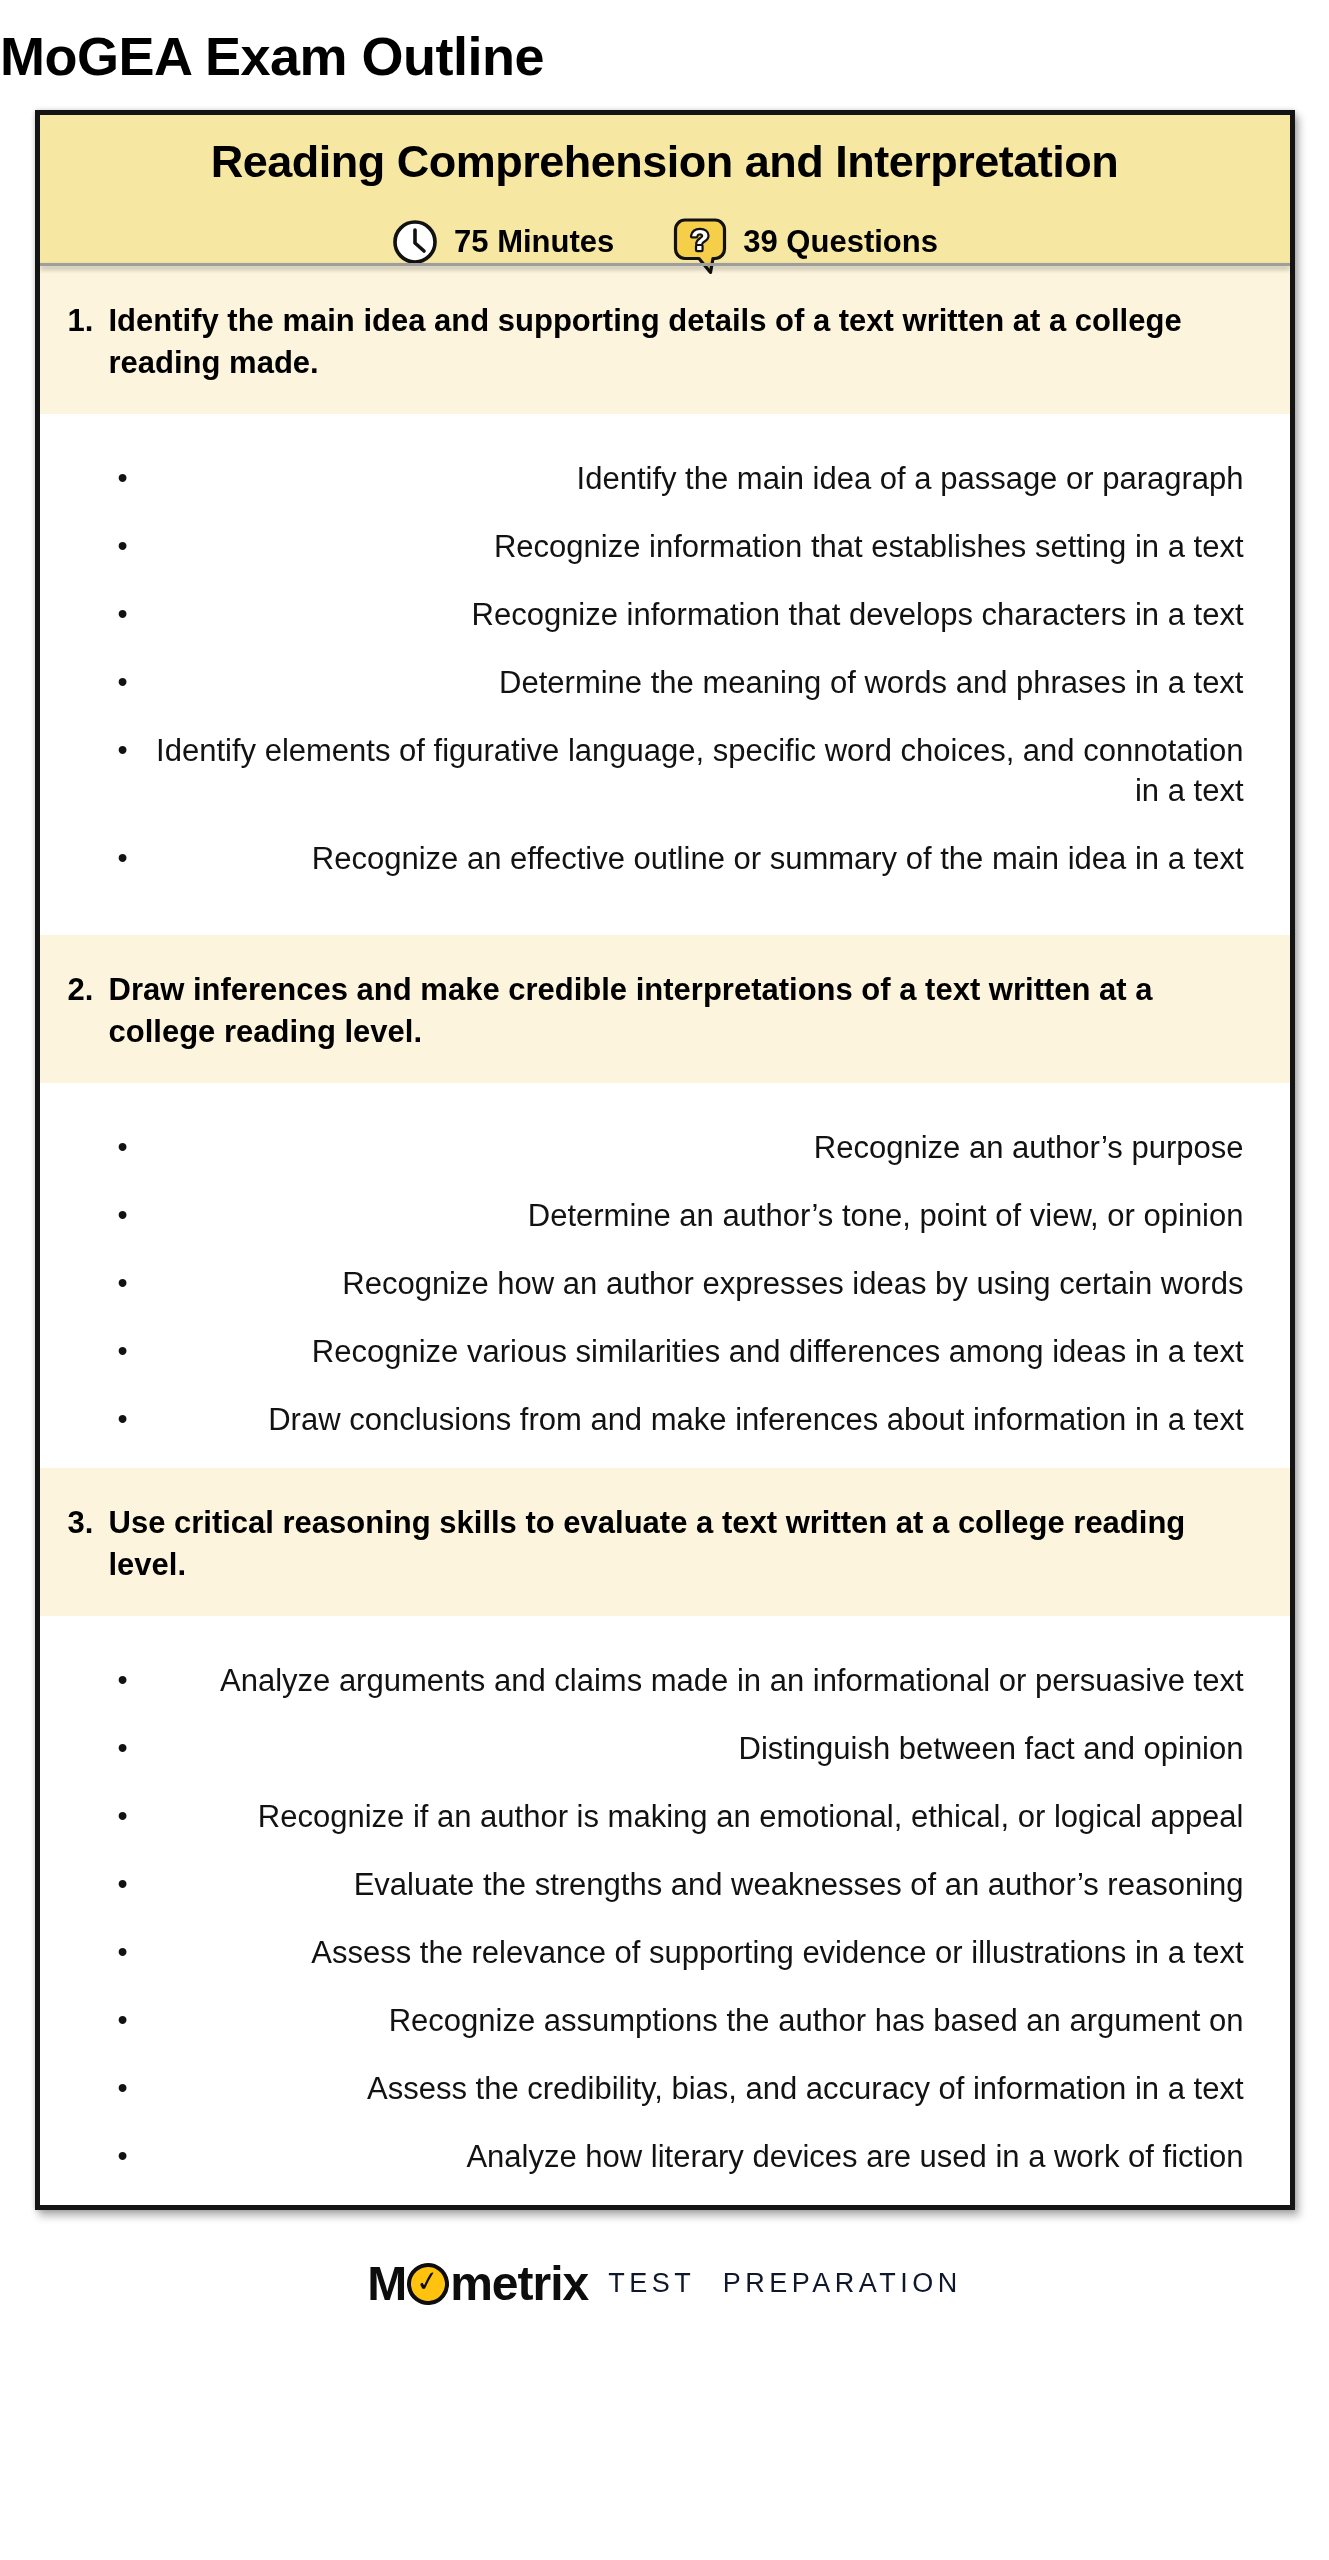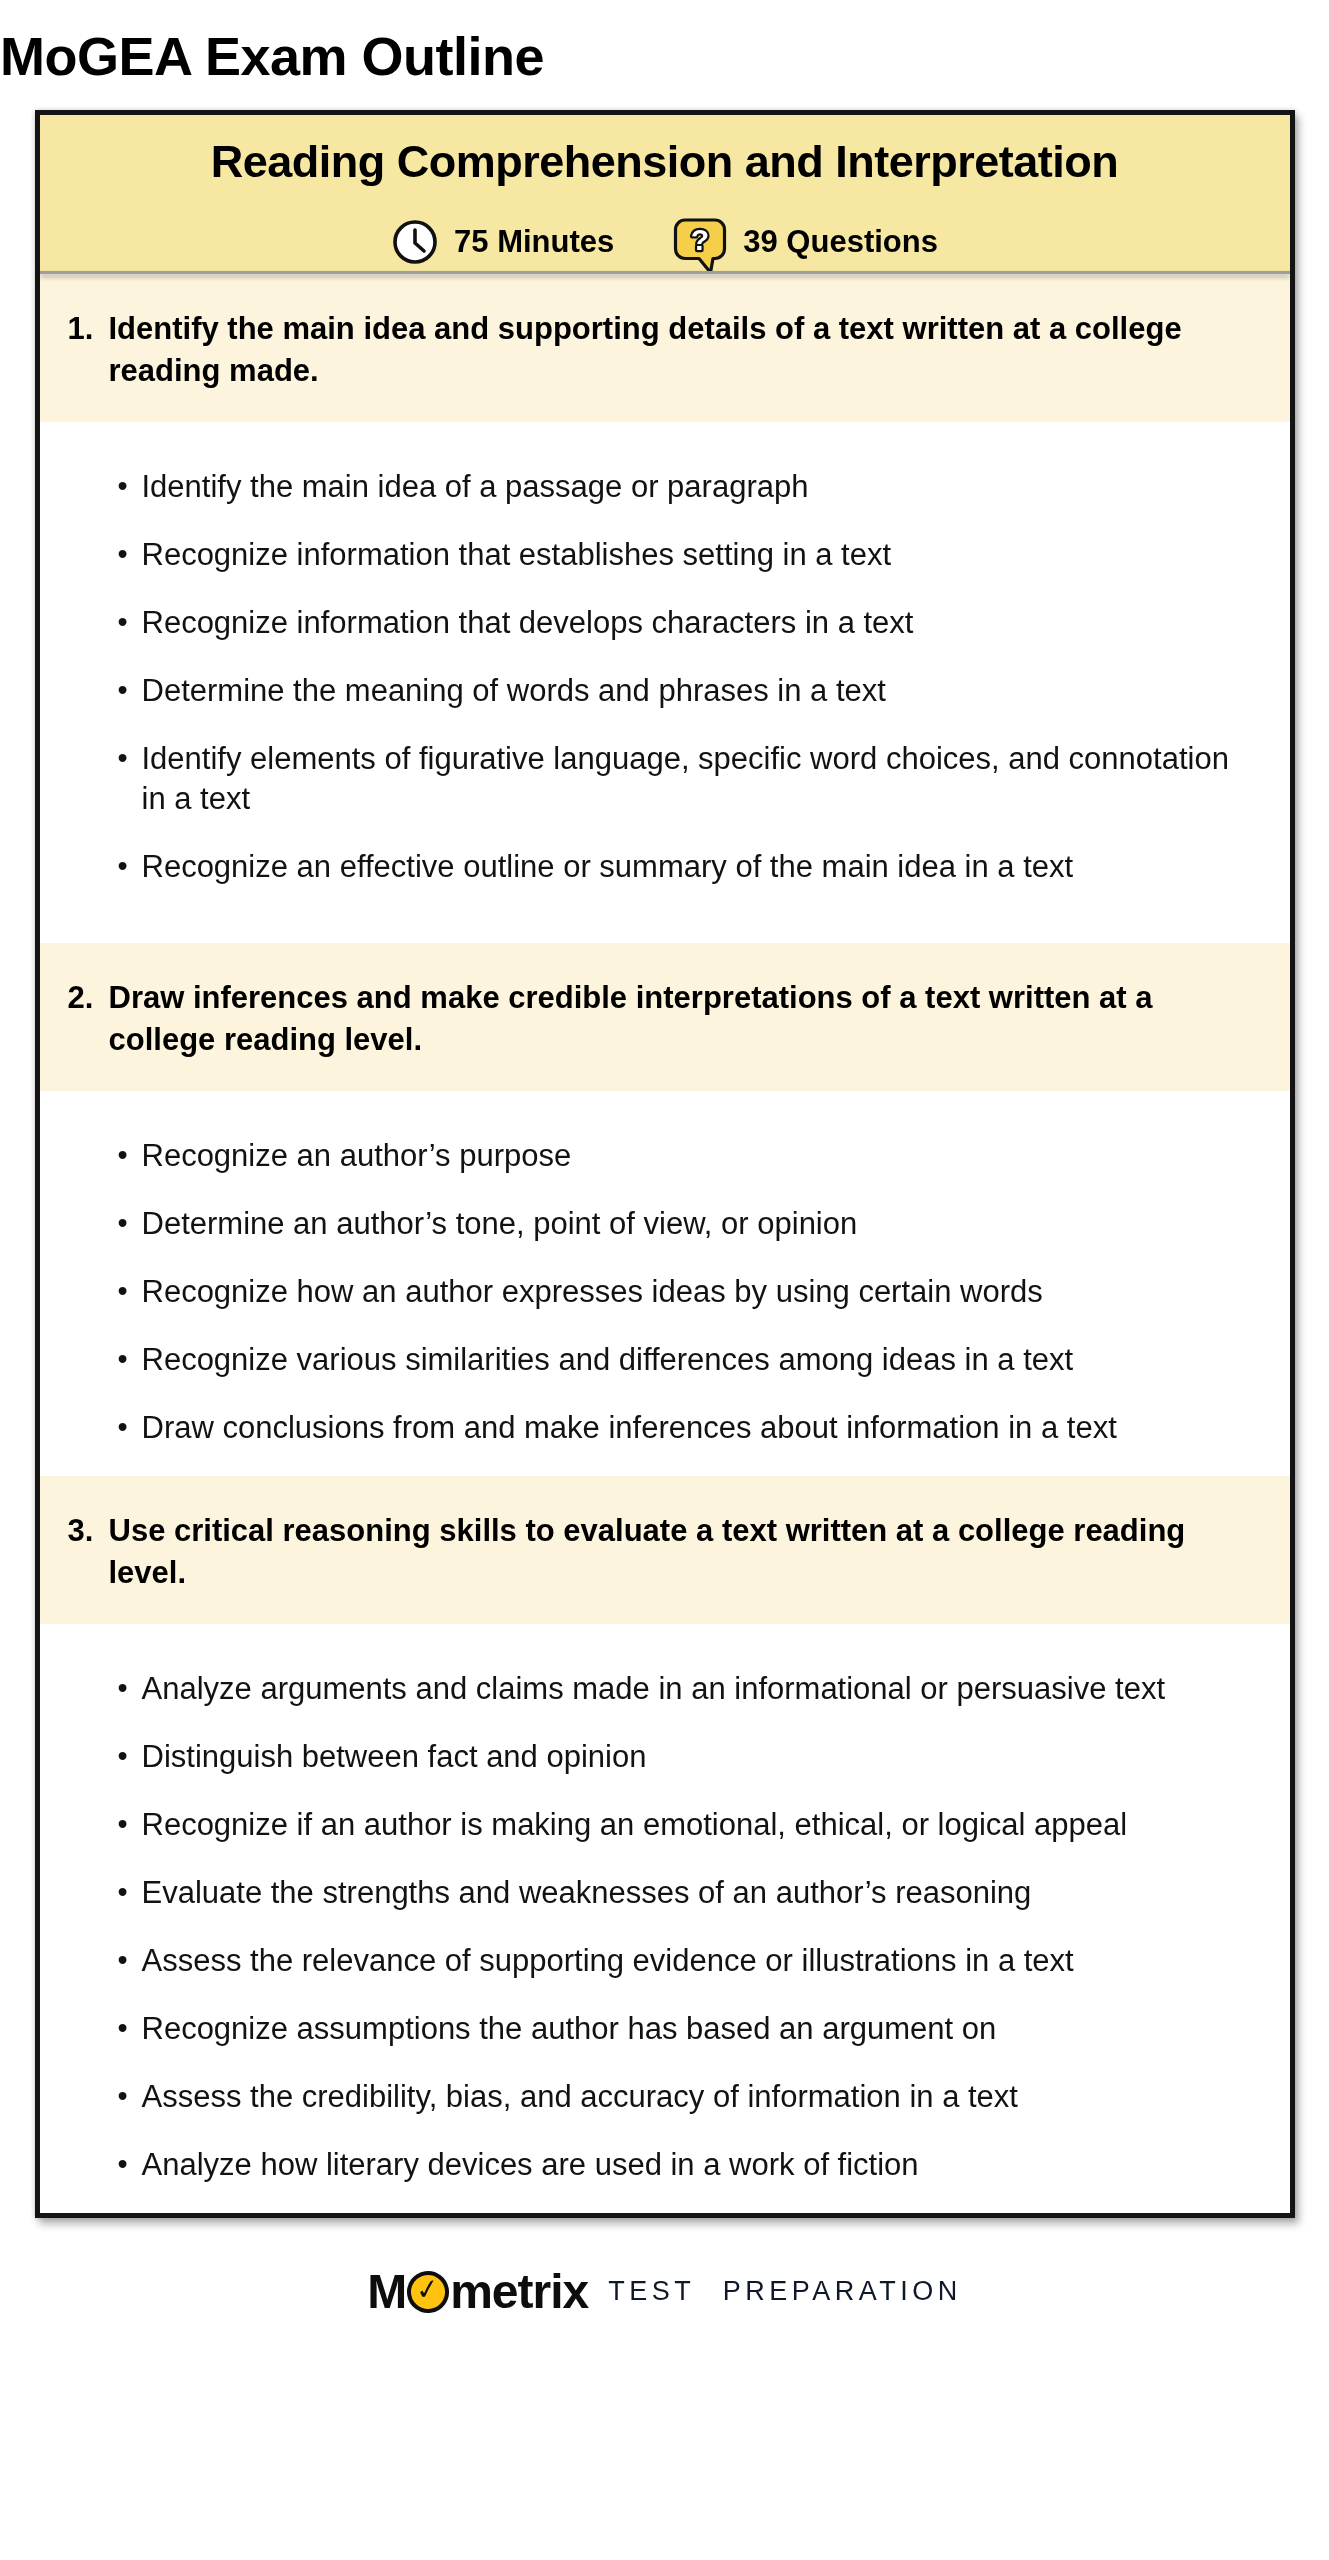--- a/index.html
+++ b/index.html
@@ -23,21 +23,21 @@
   .card {
     width: 1250px;
     margin: 22px auto 0 auto;
     border: 5px solid #141414;
     background: #ffffff;
     box-shadow: 4px 6px 8px rgba(0,0,0,0.30), 0 0 5px rgba(0,0,0,0.18);
   }
   .card-header {
     background: #F6E7A2;
     text-align: center;
-    padding: 20px 14px 16px 14px;
+    padding: 20px 14px 8px 14px;
   }
   .card-title {
     font-size: 45px;
     line-height: 54px;
     font-weight: 700;
     letter-spacing: -0.5px;
   }
   .stats {
     margin-top: 8px;
     display: flex;
@@ -78,20 +78,21 @@
     flex: 1;
     font-size: 31px;
     line-height: 42px;
     font-weight: 700;
   }
   ul.bullets {
     list-style: none;
     margin: 0;
     padding: 45px 46px 0 78px;
     background: #ffffff;
+    text-align: right;
   }
   ul.bullets.pad-bottom { padding-bottom: 28px; }
   ul.bullets li.bullet {
     position: relative;
     padding-left: 24px;
     font-size: 31px;
     line-height: 40px;
     margin-bottom: 28px;
     color: #121212;
   }

